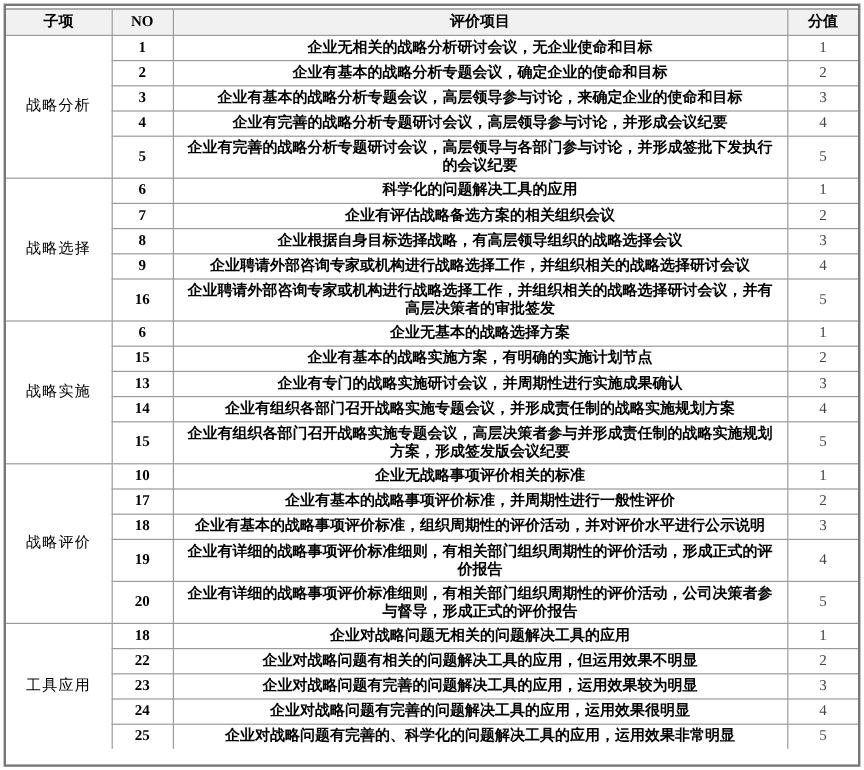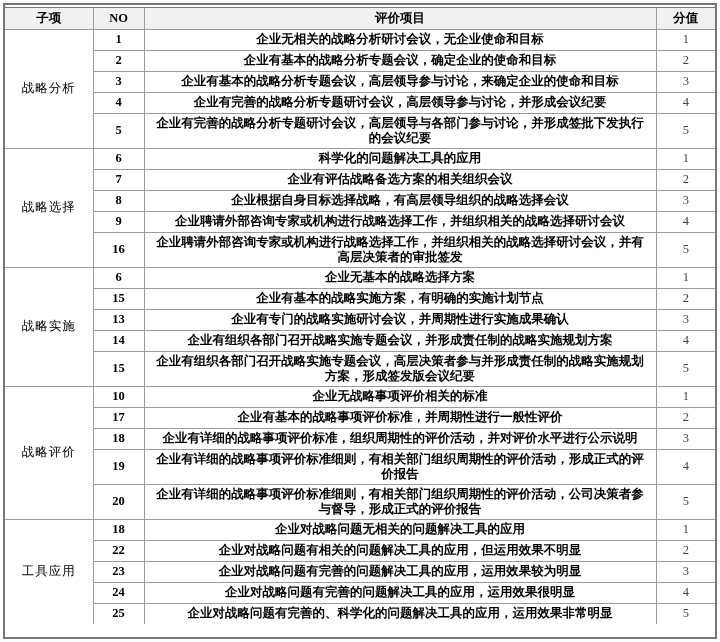--- a/index.html
+++ b/index.html
@@ -148,21 +148,21 @@
               <td class="item-cell">企业无战略事项评价相关的标准</td>
               <td class="score-cell">1</td>
             </tr>
             <tr>
               <td class="no-cell">17</td>
               <td class="item-cell">企业有基本的战略事项评价标准，并周期性进行一般性评价</td>
               <td class="score-cell">2</td>
             </tr>
             <tr>
               <td class="no-cell">18</td>
-              <td class="item-cell">企业有详细的战略事项评价标准，组织周期性的评价活动，并对评价水平进行公示说明</td>
+              <td class="item-cell">企业有基本的战略事项评价标准，组织周期性的评价活动，并对评价水平进行公示说明</td>
               <td class="score-cell">3</td>
             </tr>
             <tr>
               <td class="no-cell">19</td>
               <td class="item-cell">企业有详细的战略事项评价标准细则，有相关部门组织周期性的评价活动，形成正式的评价报告</td>
               <td class="score-cell">4</td>
             </tr>
             <tr>
               <td class="no-cell">20</td>
               <td class="item-cell">企业有详细的战略事项评价标准细则，有相关部门组织周期性的评价活动，公司决策者参与督导，形成正式的评价报告</td>

